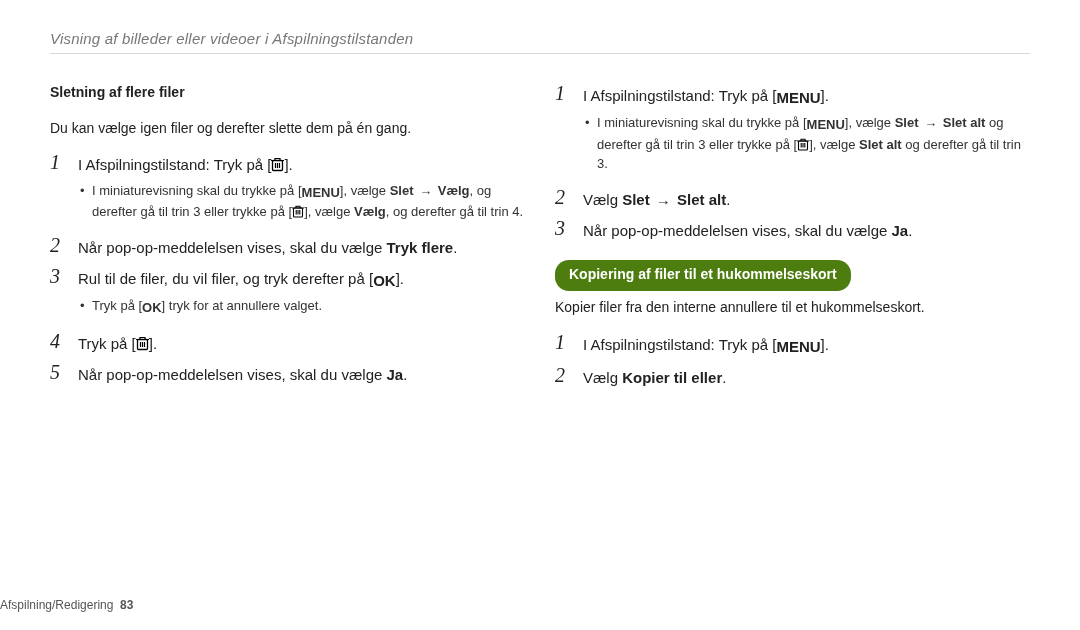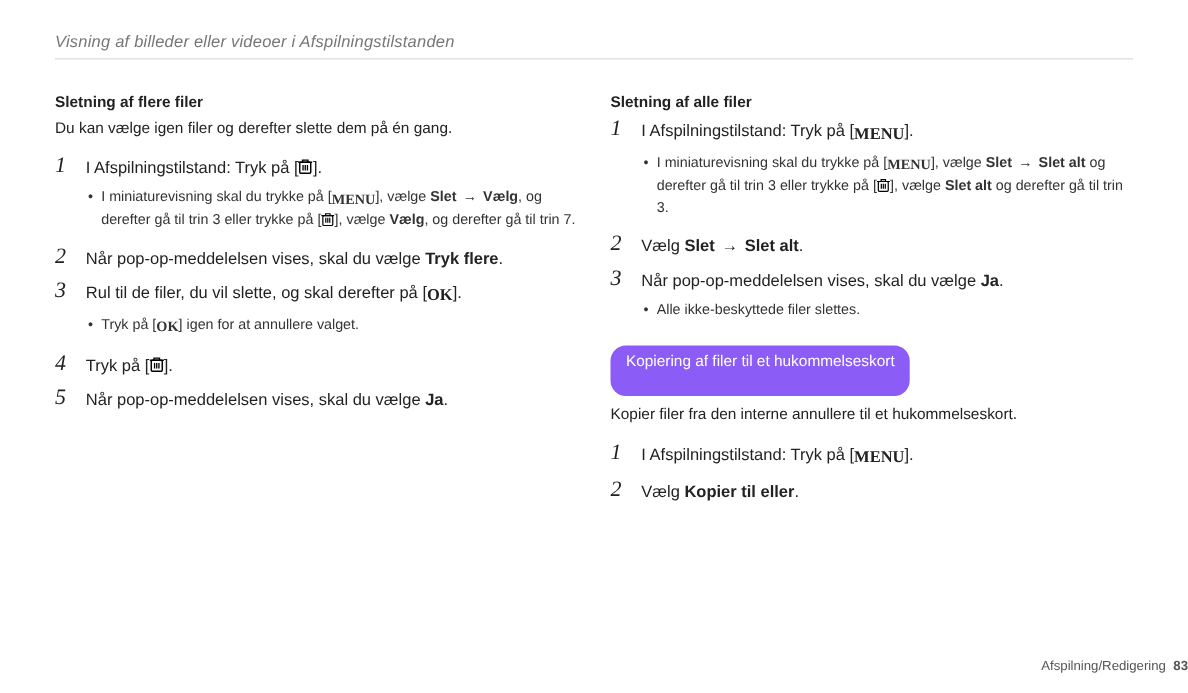--- a/index.html
+++ b/index.html
@@ -31,21 +31,21 @@
     display: flex;
     gap: 30px;
   }
   .col {
     flex: 1 1 50%;
     font-size: 14px;
     line-height: 1.55;
   }
   .subhead {
     font-weight: 700;
-    margin-bottom: 2px;
+    margin-bottom: 14px;
   }
   .intro {
     margin-bottom: 12px;
   }
   ol.steps {
     list-style: none;
     padding: 0;
     margin: 0 0 18px 0;
   }
   ol.steps > li {
@@ -83,45 +83,43 @@
     margin-bottom: 2px;
   }
   ul.sub > li::before {
     content: "•";
     position: absolute;
     left: 2px;
     top: 0;
   }
   .pill {
     display: inline-block;
-    background: #8b5cf6;
+    background: #4d7c0f;
     color: #fff;
-    font-weight: 400;
+    font-weight: 700;
     font-size: 14px;
-    padding: 4px 14px 20px 14px;
+    padding: 4px 14px 5px 14px;
     border-radius: 14px;
     margin-bottom: 6px;
   }
   .arrow {
     padding: 0 2px;
   }
   .footer {
     position: absolute;
     bottom: 18px;
     left: 0;
     right: 0;
-    text-align: right;
+    text-align: left;
     font-size: 12px;
     color: #555;
-    padding-left: 41px;
   }
   .icon {
     display: inline-block;
     vertical-align: -2px;
-    font-family: Liberation Serif, serif;
   }
   .icon svg { display: block; }
   b { font-weight: 700; }
 </style>
 </head>
 <body>
 
 <div class="page">
 
   <div class="header">Visning af billeder eller videoer i Afspilningstilstanden</div>
@@ -139,40 +137,40 @@
           <div class="stepbody">
             <span>I Afspilningstilstand: Tryk på [</span><span class="icon"><svg width="13" height="15">
                   <rect x="1.5" y="3.5" width="10" height="10" rx="1" fill="none" stroke="#000" stroke-width="1.3"></rect>
                   <path d="M0 3.5 h13 M4 3 v-1.5 h5 V3 M4.5 6 v5 M6.5 6 v5 M8.5 6 v5" stroke="#000" stroke-width="1.2" fill="none"></path>
                 </svg></span><span>].</span>
             <ul class="sub">
               <li>
                 <span>I miniaturevisning skal du trykke på [</span><span class="icon"><b>MENU</b></span><span>], vælge </span><b>Slet</b><span class="arrow"> → </span><b>Vælg</b><span>, og derefter gå til trin 3 eller trykke på [</span><span class="icon"><svg width="12" height="13">
                       <rect x="1.5" y="3" width="9" height="9" rx="1" fill="none" stroke="#000" stroke-width="1.1"></rect>
                       <path d="M0 3 h12 M4 2.7 v-1.4 h4 V2.7 M4.2 5 v4.5 M6 5 v4.5 M7.8 5 v4.5" stroke="#000" stroke-width="1.1" fill="none"></path>
-                    </svg></span><span>], vælge </span><b>Vælg</b><span>, og derefter gå til trin 7.</span>
+                    </svg></span><span>], vælge </span><b>Vælg</b><span>, og derefter gå til trin 4.</span>
               </li>
             </ul>
           </div>
         </li>
 
         <li>
           <span class="stepnum">2</span>
           <div class="stepbody">
             <span>Når pop-op-meddelelsen vises, skal du vælge </span><b>Tryk flere</b><span>.</span>
           </div>
         </li>
 
         <li>
           <span class="stepnum">3</span>
           <div class="stepbody">
-            <span>Rul til de filer, du vil slette, og skal derefter på [</span><span class="icon"><b>OK</b></span><span>].</span>
+            <span>Rul til de filer, du vil filer, og tryk derefter på [</span><span class="icon"><b>OK</b></span><span>].</span>
             <ul class="sub">
               <li>
-                <span>Tryk på [</span><span class="icon"><b>OK</b></span><span>] igen for at annullere valget.</span>
+                <span>Tryk på [</span><span class="icon"><b>OK</b></span><span>] tryk for at annullere valget.</span>
               </li>
             </ul>
           </div>
         </li>
 
         <li>
           <span class="stepnum">4</span>
           <div class="stepbody">
             <span>Tryk på [</span><span class="icon"><svg width="13" height="15">
                   <rect x="1.5" y="3.5" width="10" height="10" rx="1" fill="none" stroke="#000" stroke-width="1.3"></rect>
@@ -184,21 +182,20 @@
         <li>
           <span class="stepnum">5</span>
           <div class="stepbody">
             <span>Når pop-op-meddelelsen vises, skal du vælge </span><b>Ja</b><span>.</span>
           </div>
         </li>
       </ol>
     </div>
 
     <div class="col">
-      <div class="subhead">Sletning af alle filer</div>
 
       <ol class="steps">
 
         <li>
           <span class="stepnum">1</span>
           <div class="stepbody">
             <span>I Afspilningstilstand: Tryk på [</span><span class="icon"><b>MENU</b></span><span>].</span>
             <ul class="sub">
               <li>
                 <span>I miniaturevisning skal du trykke på [</span><span class="icon"><b>MENU</b></span><span>], vælge </span><b>Slet</b><span class="arrow"> → </span><b>Slet alt</b><span> og derefter gå til trin 3 eller trykke på [</span><span class="icon"><svg width="12" height="13">
@@ -214,23 +211,20 @@
           <span class="stepnum">2</span>
           <div class="stepbody">
             <span>Vælg </span><b>Slet</b><span class="arrow"> → </span><b>Slet alt</b><span>.</span>
           </div>
         </li>
 
         <li>
           <span class="stepnum">3</span>
           <div class="stepbody">
             <span>Når pop-op-meddelelsen vises, skal du vælge </span><b>Ja</b><span>.</span>
-            <ul class="sub">
-              <li>Alle ikke-beskyttede filer slettes.</li>
-            </ul>
           </div>
         </li>
       </ol>
 
       <div class="pill">Kopiering af filer til et hukommelseskort</div>
       <div class="intro">Kopier filer fra den interne annullere til et hukommelseskort.</div>
 
       <ol class="steps">
         <li>
           <span class="stepnum">1</span>

